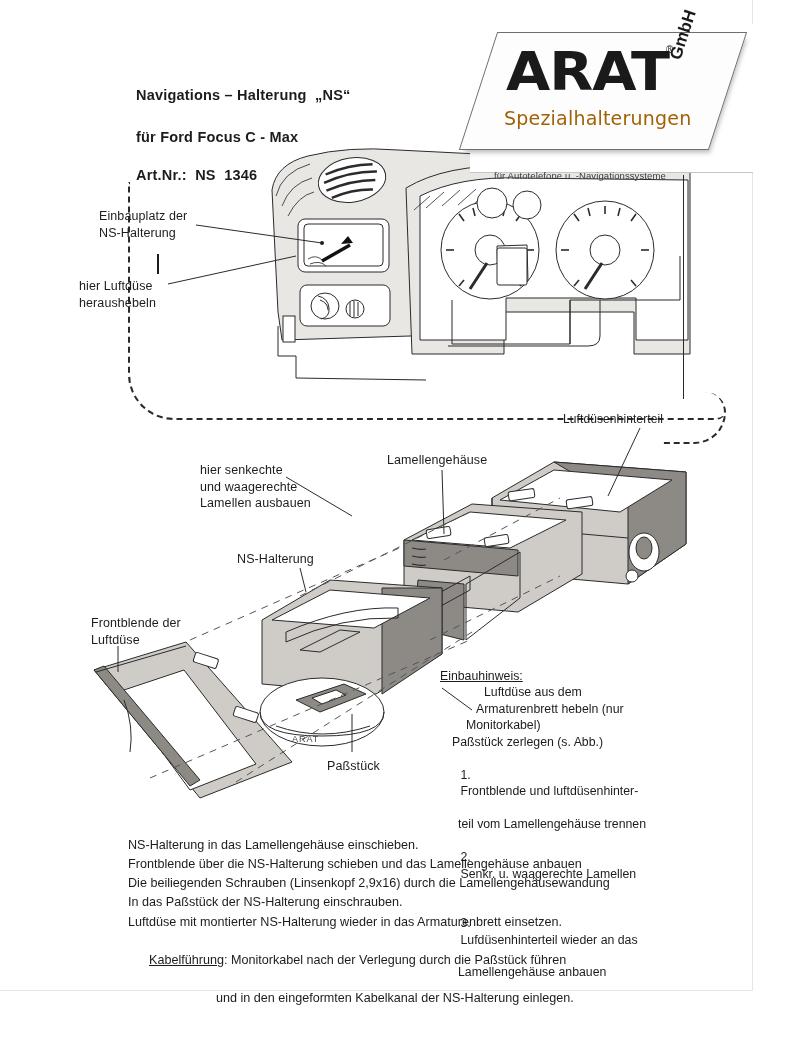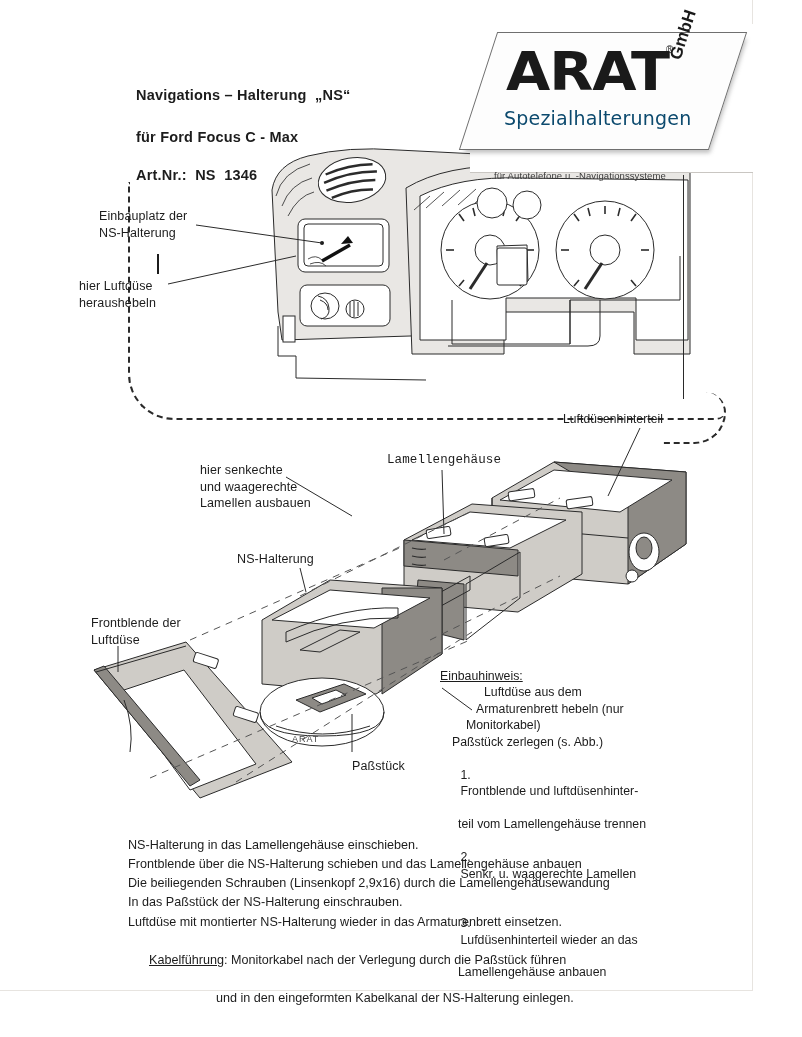--- a/index.html
+++ b/index.html
@@ -69,37 +69,37 @@
     font-size: 10px; color: #1a1a1a;
   }
   #logo-gmbh {
     position: absolute; left: 196px; top: 32px;
     font-size: 17px; font-weight: bold; color: #1a1a1a;
     transform: rotate(-72deg);
     transform-origin: left top;
   }
   #logo-spez {
     position: absolute; left: 34px; top: 83px;
-    font-size: 19px; color: #0c4a6e; letter-spacing: .2px;
+    font-size: 19px; color: #a16207; letter-spacing: .2px;
     font-family: "DejaVu Sans", sans-serif;
   }
   #logo-sub {
     position: absolute; left: 24px; top: 110px;
     font-size: 9.5px; color: #3a3a3a; letter-spacing: .1px; margin-top: 36px;
   }
 
   
   #lbl-einbauplatz { left: 99px; top: 208px; font-size: 12.5px; }
   #lbl-hier-luft   { left: 79px; top: 278px; font-size: 12.5px; }
   #lbl-luftd-hint  { left: 563px; top: 412px; font-size: 12px; }
-  #lbl-lamellen-g  { left: 387px; top: 452px; font-size: 12.5px; font-family: Liberation Mono, monospace; }
+  #lbl-lamellen-g  { left: 387px; top: 452px; font-size: 12.5px; }
   #lbl-hier-senk   { left: 200px; top: 462px; font-size: 12.5px; }
   #lbl-ns-halt     { left: 237px; top: 551px; font-size: 12.5px; }
   #lbl-frontblende { left: 91px; top: 615px; font-size: 12.5px; }
-  #lbl-passtueck   { left: 327px; top: 758px; font-size: 12.5px; margin-left: 25px; }
+  #lbl-passtueck   { left: 327px; top: 758px; font-size: 12.5px; }
 
   
   #hinweis { position: absolute; left: 440px; top: 668px; width: 320px; font-size: 12.3px; color: #1c1c1c; }
   #hinweis .h-title { text-decoration: underline; }
   #hinweis .l { white-space: pre; line-height: 1.34; }
   #hinweis .ind1 { margin-left: 44px; }
   #hinweis .ind2 { margin-left: 36px; }
   #hinweis .ind3 { margin-left: 26px; }
   #hinweis .ind4 { margin-left: 12px; }
   #hinweis .num  { margin-left: 0px; }

